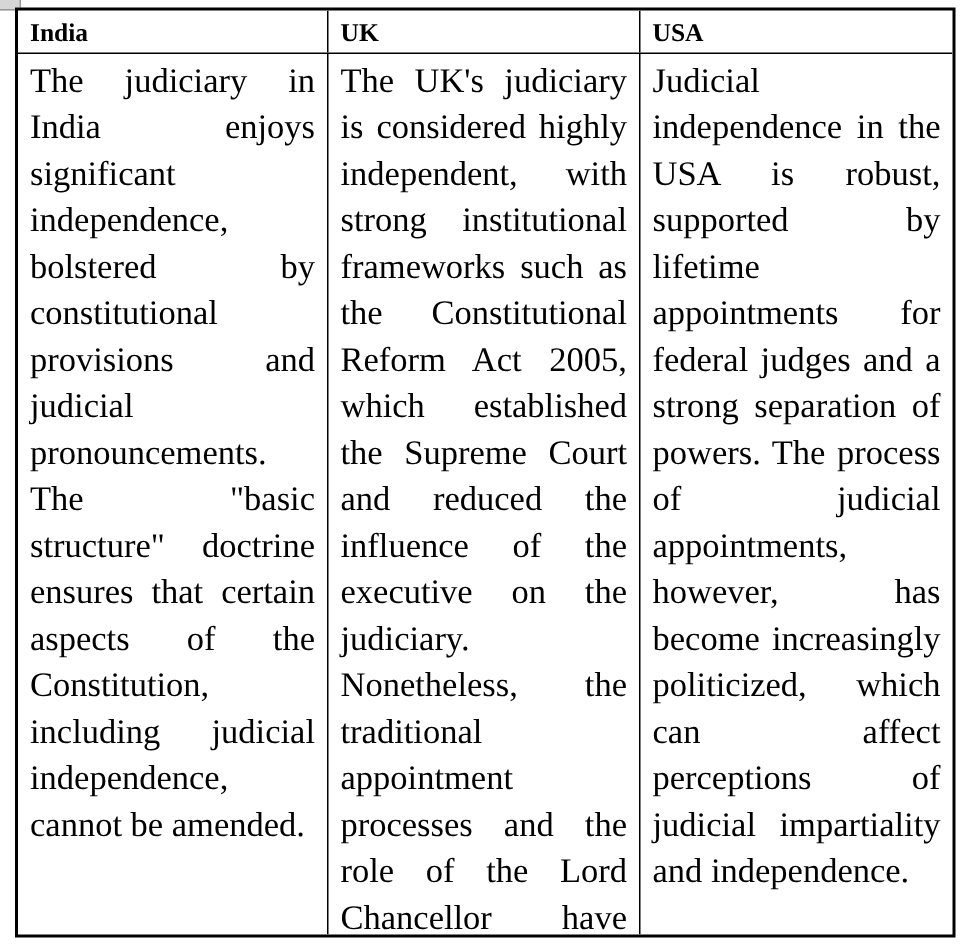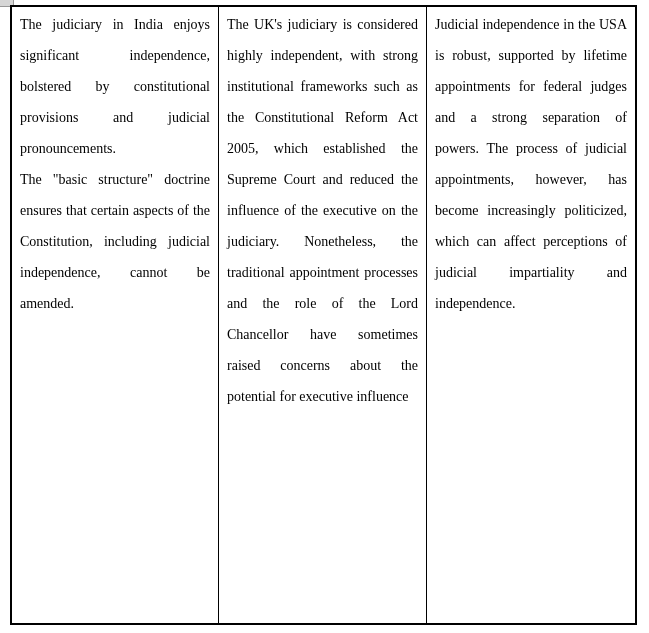--- a/index.html
+++ b/index.html
@@ -58,37 +58,42 @@
   .col-2 { width: 208px; border-right: 1.5px solid #000000; }
   .col-3 { flex: 1; }
   .header-row .col {
     font-size: 17px;
     font-weight: bold;
     line-height: 23px;
     padding-top: 3px;
     padding-bottom: 2px;
   }
   .body-row .col {
-    font-size: 14px;
+    font-size: 23px;
     line-height: 31px;
     text-align: justify;
     padding-top: 2px;
     overflow: hidden;
   }
   .body-row p {
     margin: 0;
   }
 </style>
 </head>
 <body>
 
 <div class="table-handle"></div>
 
 <div class="comparison-table">
 
+  <div class="row header-row">
+    <div class="col col-1">India</div>
+    <div class="col col-2">UK</div>
+    <div class="col col-3">USA</div>
+  </div>
 
   <div class="row body-row">
     <div class="col col-1">
       <p>The judiciary in India enjoys significant independence, bolstered by constitutional provisions and judicial pronouncements.</p>
       <p>The "basic structure" doctrine ensures that certain aspects of the Constitution, including judicial independence, cannot be amended.</p>
     </div>
     <div class="col col-2">
       <p>The UK's judiciary is considered highly independent, with strong institutional frameworks such as the Constitutional Reform Act 2005, which established the Supreme Court and reduced the influence of the executive on the judiciary. Nonetheless, the traditional appointment processes and the role of the Lord Chancellor have sometimes raised concerns about the potential for executive influence</p>
     </div>
     <div class="col col-3">

